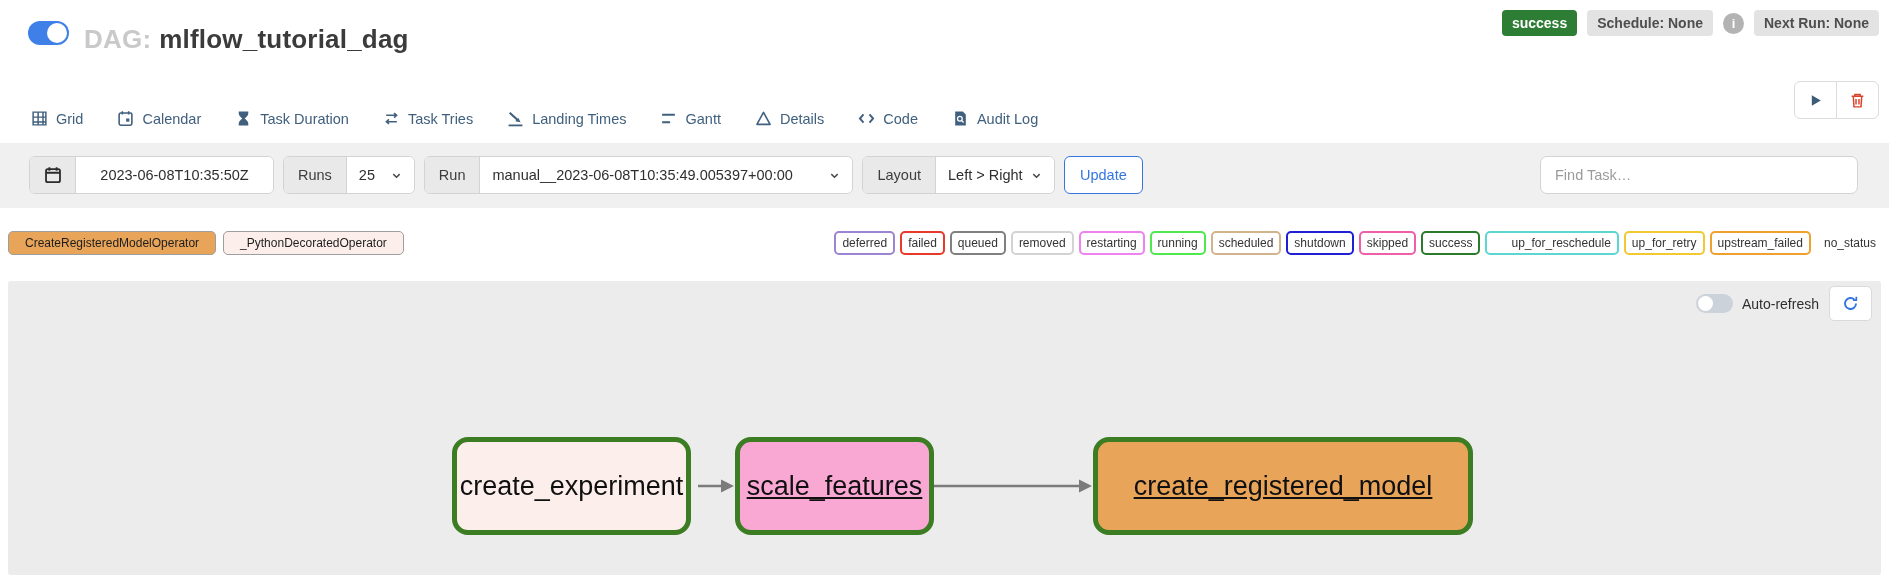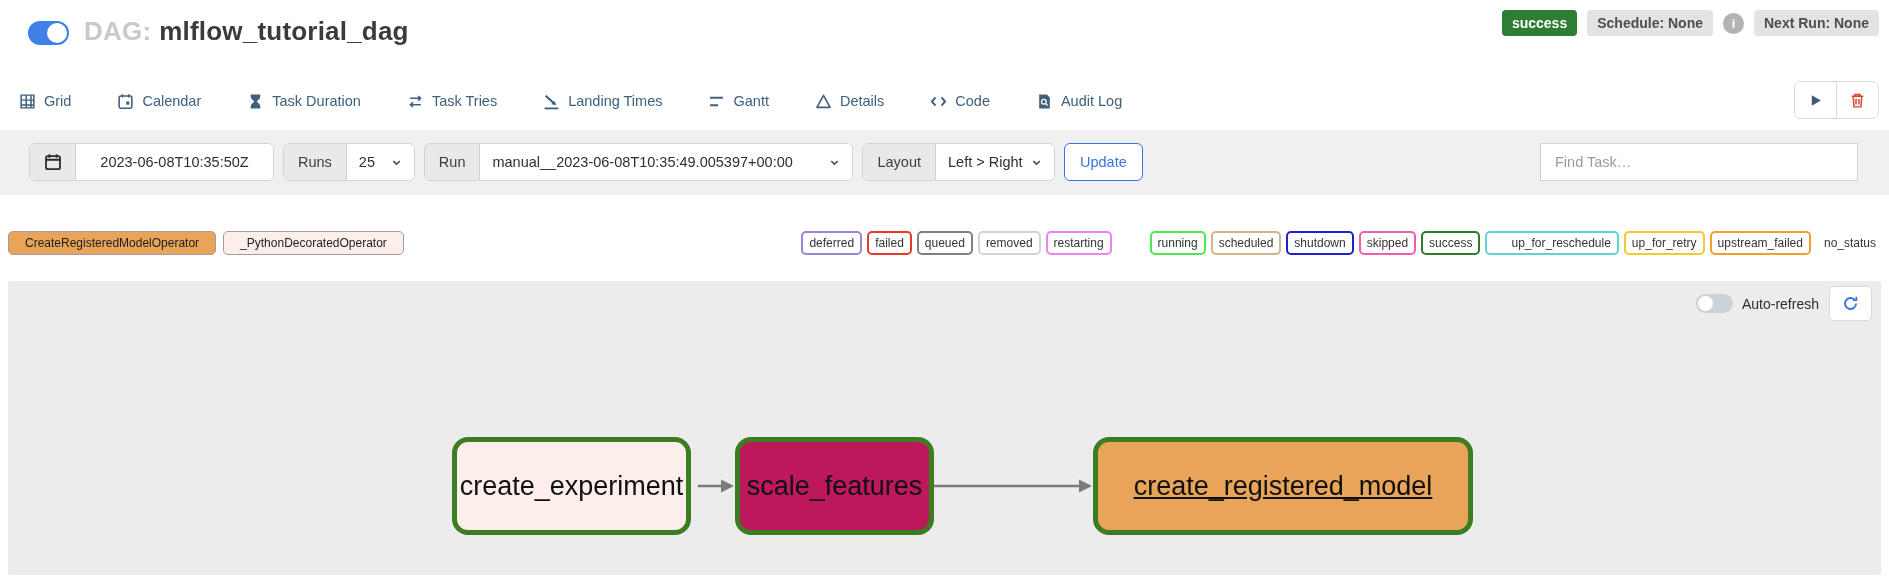--- a/index.html
+++ b/index.html
@@ -1,51 +1,51 @@
 <!DOCTYPE html>
 <html><head>
 <meta charset="utf-8">
 <style>
   * { margin:0; padding:0; box-sizing:border-box; }
   html,body { width:1889px; height:581px; background:#fff; font-family:"Liberation Sans",sans-serif; overflow:hidden; position:relative; }
 
   
   .dag-toggle { position:absolute; left:28px; top:21px; width:41px; height:24px; border-radius:13px; background:#3e7fe8; cursor:pointer; }
   .dag-toggle .knob { position:absolute; right:2px; top:2px; width:20px; height:20px; border-radius:50%; background:#fff; }
-  .dag-title { position:absolute; left:84px; top:16px; font-size:26px; font-weight:bold; color:#3b3b3b; letter-spacing:.2px; }
+  .dag-title { position:absolute; left:84px; top:24px; font-size:26px; font-weight:bold; color:#3b3b3b; letter-spacing:.2px; }
   .dag-title .prefix { color:#c9c9c9; margin-right:8px; }
   .header-badges { position:absolute; right:10px; top:10px; display:flex; gap:10px; align-items:center; }
   .badge { font-size:14px; font-weight:bold; padding:5px 10px; border-radius:4px; }
   .badge.green { background:#2d7d35; color:#fff; }
   .badge.gray  { background:#e3e3e3; color:#4e4e4e; }
   .info-icon { width:21px; height:21px; border-radius:50%; background:#b3b3b3; color:#fff; font-weight:bold; font-size:13px; display:flex; align-items:center; justify-content:center; cursor:pointer; }
 
   
-  .tabbar { position:absolute; top:75px; left:19px; height:52px; display:flex; align-items:center; gap:46px; color:#40607e; font-size:14.5px; }
+  .tabbar { position:absolute; top:75px; left:31px; height:52px; display:flex; align-items:flex-end; gap:34px; color:#40607e; font-size:14.5px; }
   .tab { display:flex; align-items:center; gap:8px; cursor:pointer; white-space:nowrap; }
   .tab svg { width:17px; height:17px; flex:none; }
   .tab.active { background:#3e5c78; color:#fff; padding:14px 17px; border-radius:6px; }
   .topright-actions { position:absolute; right:10px; top:81px; display:flex; }
   .action-btn { width:43px; height:38px; background:#fff; border:1px solid #dcdcdc; display:flex; align-items:center; justify-content:center; cursor:pointer; }
   .action-btn:first-child { border-radius:6px 0 0 6px; }
   .action-btn:last-child  { border-radius:0 6px 6px 0; margin-left:-1px; }
   .action-btn svg { width:17px; height:17px; }
 
   
-  .filterbar { position:absolute; top:130px; left:0; width:1889px; height:65px; background:#f0f0f0; }
+  .filterbar { position:absolute; top:143px; left:0; width:1889px; height:65px; background:#f0f0f0; }
   .filter-row { position:absolute; top:13px; left:29px; display:flex; gap:9px; height:38px; align-items:stretch; }
   .igroup { display:flex; border:1px solid #d3d3d3; border-radius:6px; overflow:hidden; background:#fff; }
   .seg-label { background:#e9e9e9; color:#3d3d3d; padding:0 14px; display:flex; align-items:center; font-size:14.5px; border-right:1px solid #d3d3d3; white-space:nowrap; }
   .seg-icon { background:#e9e9e9; width:46px; display:flex; align-items:center; justify-content:center; border-right:1px solid #d3d3d3; cursor:pointer; }
   .seg-icon svg { width:18px; height:18px; }
   .igroup input { border:none; outline:none; font-size:14.5px; color:#2f2f2f; text-align:center; font-family:"Liberation Sans",sans-serif; }
   .select { display:flex; align-items:center; justify-content:space-between; gap:8px; padding:0 12px; font-size:14.5px; color:#2f2f2f; cursor:pointer; white-space:nowrap; background:#fff; }
   .select svg { width:11px; height:11px; flex:none; }
   .update-btn { height:38px; border:1px solid #3575e0; color:#3575e0; background:#fff; border-radius:6px; font-size:14.5px; padding:0 15px; cursor:pointer; font-family:"Liberation Sans",sans-serif; }
-  .find-task { position:absolute; top:13px; right:31px; width:318px; height:38px; border:1px solid #d3d3d3; border-radius:0; background:#fff; padding:16px 14px; font-size:14.5px; color:#333; outline:none; font-family:"Liberation Sans",sans-serif; }
+  .find-task { position:absolute; top:13px; right:31px; width:318px; height:38px; border:1px solid #d3d3d3; border-radius:7px; background:#fff; padding:16px 14px; font-size:14.5px; color:#333; outline:none; font-family:"Liberation Sans",sans-serif; }
   .find-task::placeholder { color:#9b9b9b; }
 
   
   .op-badges { position:absolute; top:231px; left:8px; display:flex; gap:7px; }
   .op-badge { font-size:12px; color:#1d1d1d; border:1px solid #9e9e9e; border-radius:5px; padding:4px 16px; white-space:nowrap; }
   .status-badges { position:absolute; top:231px; right:5px; display:flex; gap:5px; align-items:center; }
   .status-badge { font-size:12px; color:#333; border:2px solid transparent; border-radius:5px; padding:3px 6px; background:#fff; white-space:nowrap; }
   .status-badge.plain { background:transparent; }
 
   
@@ -199,21 +199,21 @@
 <div class="op-badges">
   <span class="op-badge" style="background: rgb(232, 164, 88);">CreateRegisteredModelOperator</span>
   <span class="op-badge" style="background: rgb(252, 239, 235);">_PythonDecoratedOperator</span>
 </div>
 <div class="status-badges">
   <span class="status-badge" style="border-color: rgb(157, 132, 210);">deferred</span>
   <span class="status-badge" style="border-color: rgb(232, 57, 42);">failed</span>
   <span class="status-badge" style="border-color: rgb(128, 128, 128);">queued</span>
   <span class="status-badge" style="border-color: rgb(211, 211, 211);">removed</span>
   <span class="status-badge" style="border-color: rgb(238, 130, 238);">restarting</span>
-  <span class="status-badge" style="border-color: rgb(79, 232, 79); margin-left: 33px;">running</span>
+  <span class="status-badge" style="border-color: rgb(79, 232, 79);">running</span>
   <span class="status-badge" style="border-color: rgb(210, 180, 140);">scheduled</span>
   <span class="status-badge" style="border-color: rgb(31, 31, 212);">shutdown</span>
   <span class="status-badge" style="border-color: rgb(238, 95, 167);">skipped</span>
   <span class="status-badge" style="border-color: rgb(44, 122, 44);">success</span>
   <span class="status-badge" style="border-color: rgb(92, 214, 208); padding-left: 24px;">up_for_reschedule</span>
   <span class="status-badge" style="border-color: rgb(242, 201, 51);">up_for_retry</span>
   <span class="status-badge" style="border-color: rgb(239, 160, 46);">upstream_failed</span>
   <span class="status-badge plain" style="border-color: transparent;">no_status</span>
 </div>
 
@@ -229,19 +229,19 @@
         <path d="M13.2 8a5.2 5.2 0 1 1-1.5-3.7"></path>
         <path d="M13.5 1.6v3.2h-3.2" stroke-width="1.6"></path>
       </svg>
   </div>
 
   <div class="node node1" style="background: rgb(252, 239, 235); border-color: rgb(60, 125, 35);">create_experiment</div>
   <svg class="edge" style="left:690px" width="37" height="22">
       <line x1="0" y1="11" x2="24" y2="11" stroke="#7b7b7b" stroke-width="2.5"></line>
       <polygon points="23,4.5 36,11 23,17.5" fill="#7b7b7b"></polygon>
     </svg>
-  <div class="node node2" style="background: #be185d; border-color: rgb(60, 125, 35);">scale_features</div>
+  <div class="node node2" style="background: #f9a8d4; border-color: rgb(60, 125, 35); text-decoration: underline;">scale_features</div>
   <svg class="edge" style="left:926px" width="159" height="22">
       <line x1="0" y1="11" x2="146" y2="11" stroke="#7b7b7b" stroke-width="2.5"></line>
       <polygon points="145,4.5 158,11 145,17.5" fill="#7b7b7b"></polygon>
     </svg>
   <div class="node node3" style="background: rgb(232, 164, 88); border-color: rgb(60, 125, 35); text-decoration: underline;">create_registered_model</div>
 </div>
 
 </body></html>

